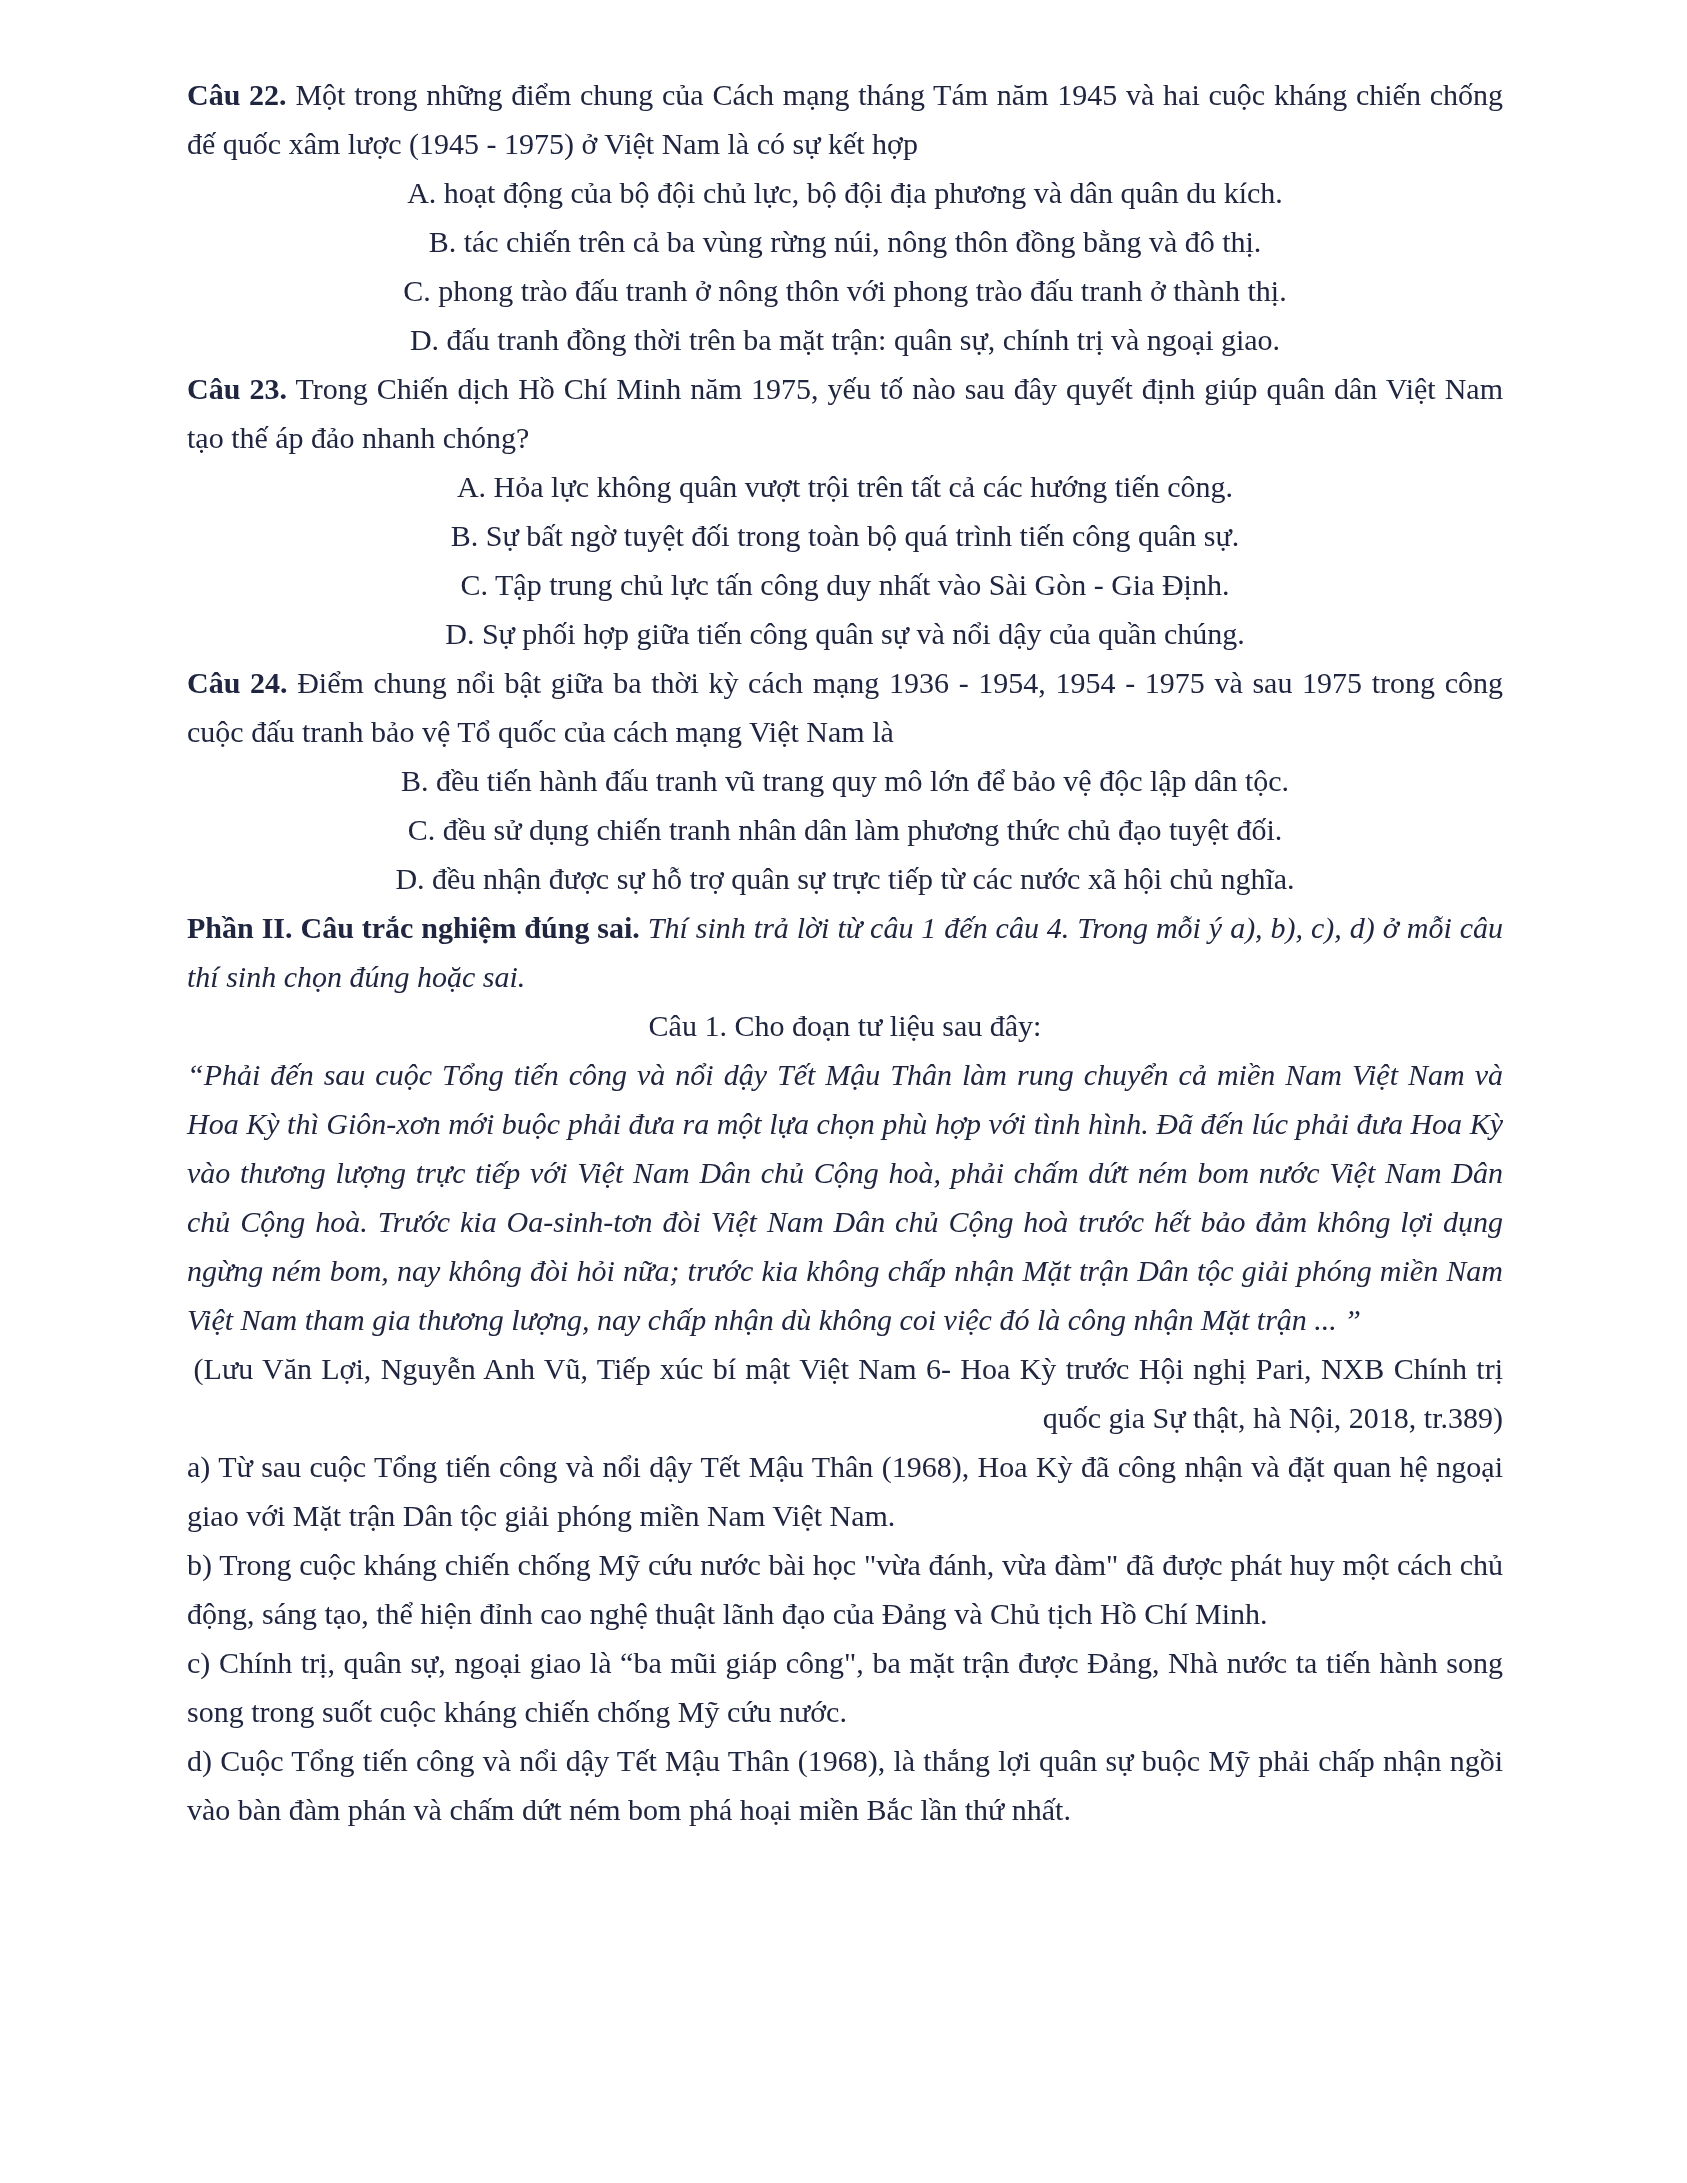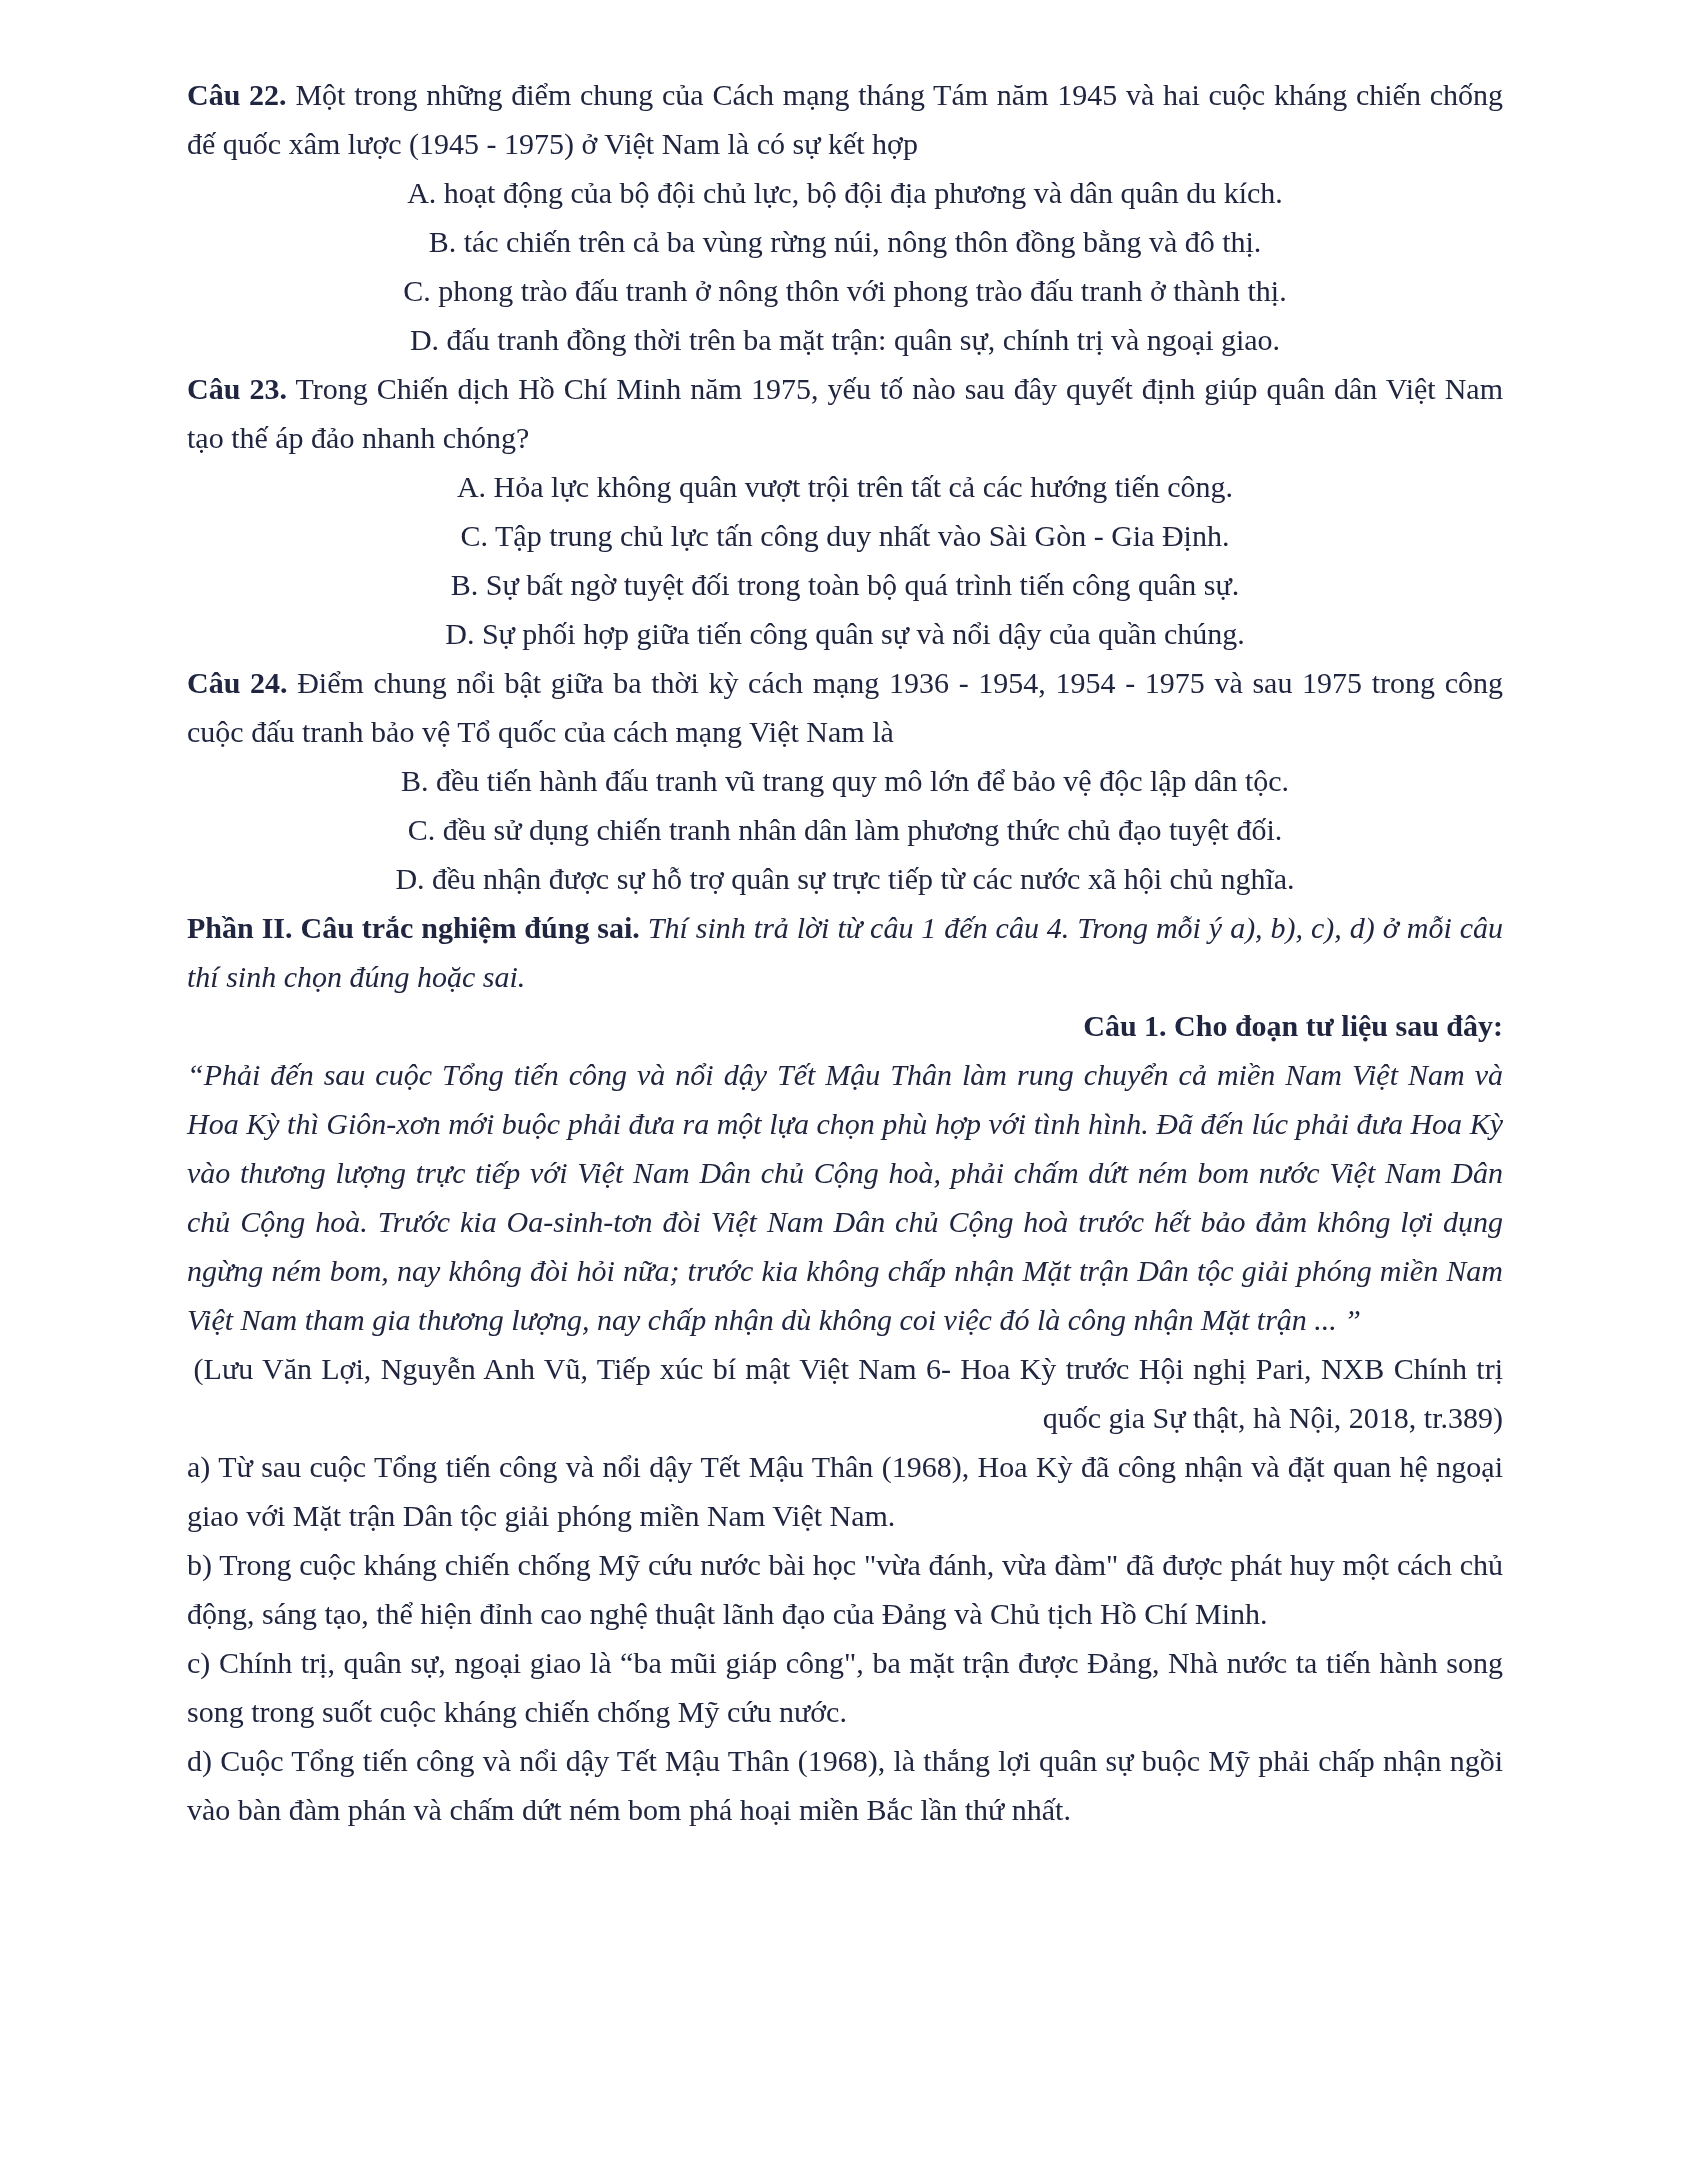--- a/index.html
+++ b/index.html
@@ -15,21 +15,21 @@
     width: 100%;
     height: 100%;
     padding: 70px 184px 0 187px;
     font-size: 30px;
     line-height: 49px;
   }
   p { text-align: justify; }
   p.option { text-align: center; }
   .qlabel { font-weight: bold; margin-top: 23px; }
   .instructions { font-style: italic; }
-  .q1-heading { font-weight: bold; text-align: right; }
+  .q1-heading { font-weight: normal; text-align: center; }
   .quote { font-style: italic; font-family: Liberation Serif, serif; }
   .citation {
     text-align: justify;
     text-align-last: right;
     padding-left: 6.6px;
   }
   .statement { text-align: justify; }
 </style>
 </head>
 <body>
@@ -40,22 +40,22 @@
     <p class="stem"><b class="qlabel">Câu 22.</b> <span>Một trong những điểm chung của Cách mạng tháng Tám năm 1945 và hai cuộc kháng chiến chống đế quốc xâm lược (1945 - 1975) ở Việt Nam là có sự kết hợp</span></p>
     <p class="option">A. hoạt động của bộ đội chủ lực, bộ đội địa phương và dân quân du kích.</p>
     <p class="option">B. tác chiến trên cả ba vùng rừng núi, nông thôn đồng bằng và đô thị.</p>
     <p class="option">C. phong trào đấu tranh ở nông thôn với phong trào đấu tranh ở thành thị.</p>
     <p class="option">D. đấu tranh đồng thời trên ba mặt trận: quân sự, chính trị và ngoại giao.</p>
   </section>
 
   <section>
     <p class="stem"><b class="qlabel">Câu 23.</b> <span>Trong Chiến dịch Hồ Chí Minh năm 1975, yếu tố nào sau đây quyết định giúp quân dân Việt Nam tạo thế áp đảo nhanh chóng?</span></p>
     <p class="option">A. Hỏa lực không quân vượt trội trên tất cả các hướng tiến công.</p>
+    <p class="option">B. Sự bất ngờ tuyệt đối trong toàn bộ quá trình tiến công quân sự.</p>
     <p class="option">C. Tập trung chủ lực tấn công duy nhất vào Sài Gòn - Gia Định.</p>
-    <p class="option">B. Sự bất ngờ tuyệt đối trong toàn bộ quá trình tiến công quân sự.</p>
     <p class="option">D. Sự phối hợp giữa tiến công quân sự và nổi dậy của quần chúng.</p>
   </section>
 
   <section>
     <p class="stem"><b class="qlabel">Câu 24.</b> <span>Điểm chung nổi bật giữa ba thời kỳ cách mạng 1936 - 1954, 1954 - 1975 và sau 1975 trong công cuộc đấu tranh bảo vệ Tổ quốc của cách mạng Việt Nam là</span></p>
     <p class="option">B. đều tiến hành đấu tranh vũ trang quy mô lớn để bảo vệ độc lập dân tộc.</p>
     <p class="option">C. đều sử dụng chiến tranh nhân dân làm phương thức chủ đạo tuyệt đối.</p>
     <p class="option">D. đều nhận được sự hỗ trợ quân sự trực tiếp từ các nước xã hội chủ nghĩa.</p>
   </section>
 

